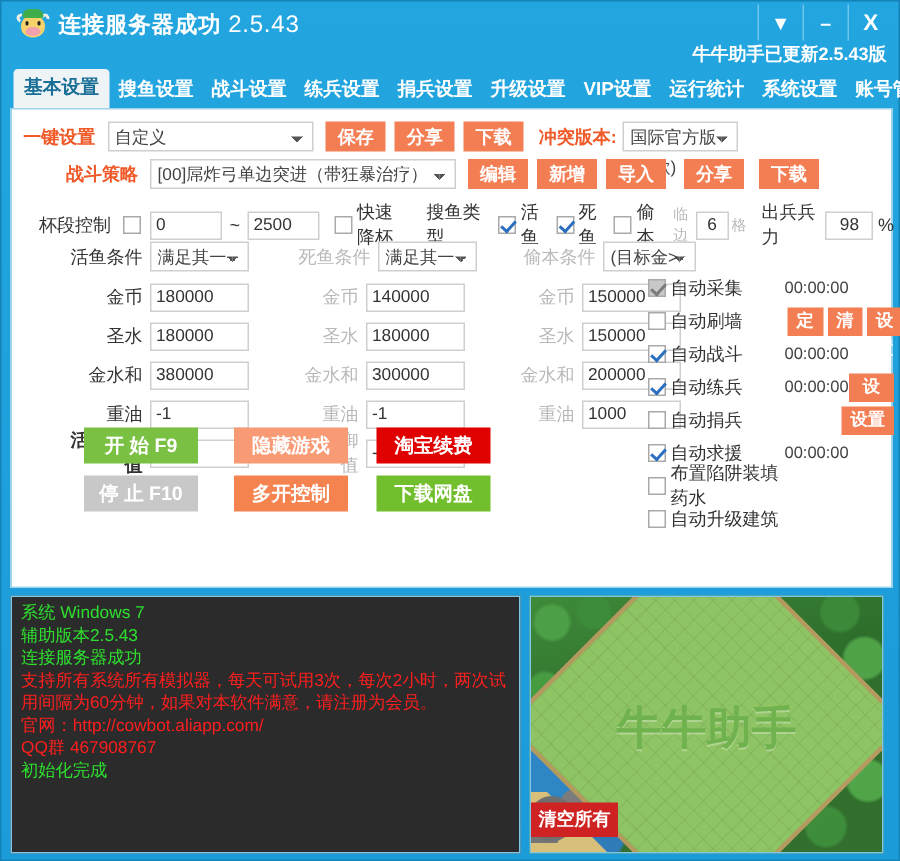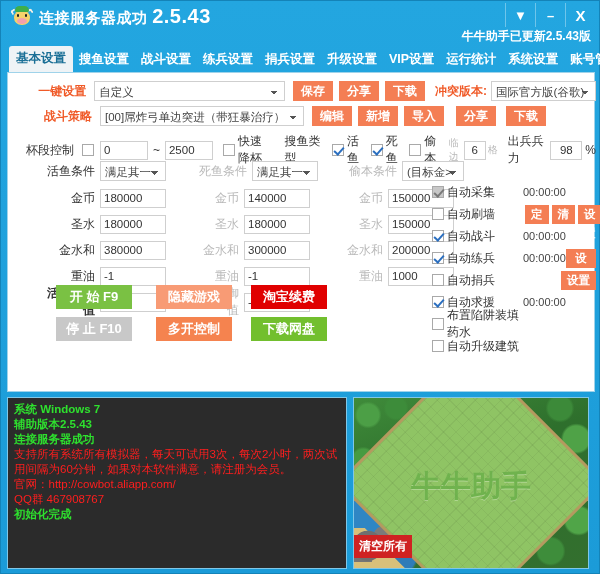--- a/index.html
+++ b/index.html
@@ -49,21 +49,21 @@
   }
   .cow .eyeL, .cow .eyeR {
     position: absolute; top: 9px; width: 2px; height: 3px; background: #222; border-radius: 1px;
   }
   .cow .eyeL { left: 6px; }
   .cow .eyeR { right: 6px; }
   .apptitle {
     color: #ffffff; font-size: 15px; font-weight: bold;
     letter-spacing: .5px; white-space: nowrap;
   }
-  .apptitle .ver { font-weight: bold; font-size: 20px; }
+  .apptitle .ver { font-weight: normal; font-size: 16px; }
   .wbtns {
     position: absolute; right: 4px; top: 0px; height: 28px;
     display: flex; align-items: center;
   }
   .wbtn {
     width: 30px; height: 24px; color: #fff; font-size: 13px;
     display: flex; align-items: center; justify-content: center;
     cursor: pointer; font-weight: bold;
     border-left: 1px solid rgba(255,255,255,.35);
   }
@@ -123,21 +123,21 @@
     width: 12px; height: 12px; border: 1px solid #a9a9a9; background: #fff;
     display: inline-block; position: relative; flex: none; margin-right: 3px;
   }
   .box.on::after {
     content: ""; position: absolute; left: 3px; top: 0px;
     width: 4px; height: 8px; border: solid #2b6fc0;
     border-width: 0 2px 2px 0; transform: rotate(42deg);
   }
   .box.on.gray::after { border-color: #7a7a7a; }
   
-  .r1 { position: absolute; left: 0; top: 8px; width: 588px; }
+  .r1 { position: absolute; left: 0; top: 8px; width: 484px; }
   .r2 { position: absolute; left: 0; top: 33px; width: 588px; }
   .r3 { position: absolute; left: 0; top: 60px; width: 588px; }
   .cond-row { position: absolute; left: 0; top: 88px; width: 588px; }
   .grid { position: absolute; left: 0; top: 112px; width: 420px; }
   .gline { display: flex; align-items: center; height: 26px; }
   .gcell { display: flex; align-items: center; }
   .gcap { width: 62px; text-align: right; padding-right: 5px; }
   .autopanel { position: absolute; left: 424px; top: 108px; width: 164px; }
   .aline { display: flex; align-items: center; height: 22px; }
   .aname { font-size: 12px; color: #333; width: 76px; }
@@ -170,21 +170,21 @@
     position: absolute; left: 6px; top: 396px; width: 588px; height: 172px;
     display: flex; gap: 6px;
   }
   .logbox {
     width: 340px; height: 172px; background: #2b2b2b;
     border: 1px solid #7fc7e8; overflow: hidden; padding: 4px 6px;
     line-height: 15px;
   }
   .logline { font-size: 11.5px; white-space: nowrap; }
   .logline.wrap { white-space: normal; }
-  .g { color: #2ee02e; font-weight: bold; }
+  .g { color: #2ee02e; }
   .r { color: #ff1e1e; }
   .mapbox {
     width: 236px; height: 172px; position: relative; overflow: hidden;
     border: 1px solid #7fc7e8; background: #2f6e2a;
   }
   .mapbg {
     position: absolute; inset: 0;
     background:
       radial-gradient(circle at 12% 88%, #2f7cb8 0 14%, transparent 15%),
       radial-gradient(circle at 8% 70%, #3c8a43 0 10%, transparent 11%),

